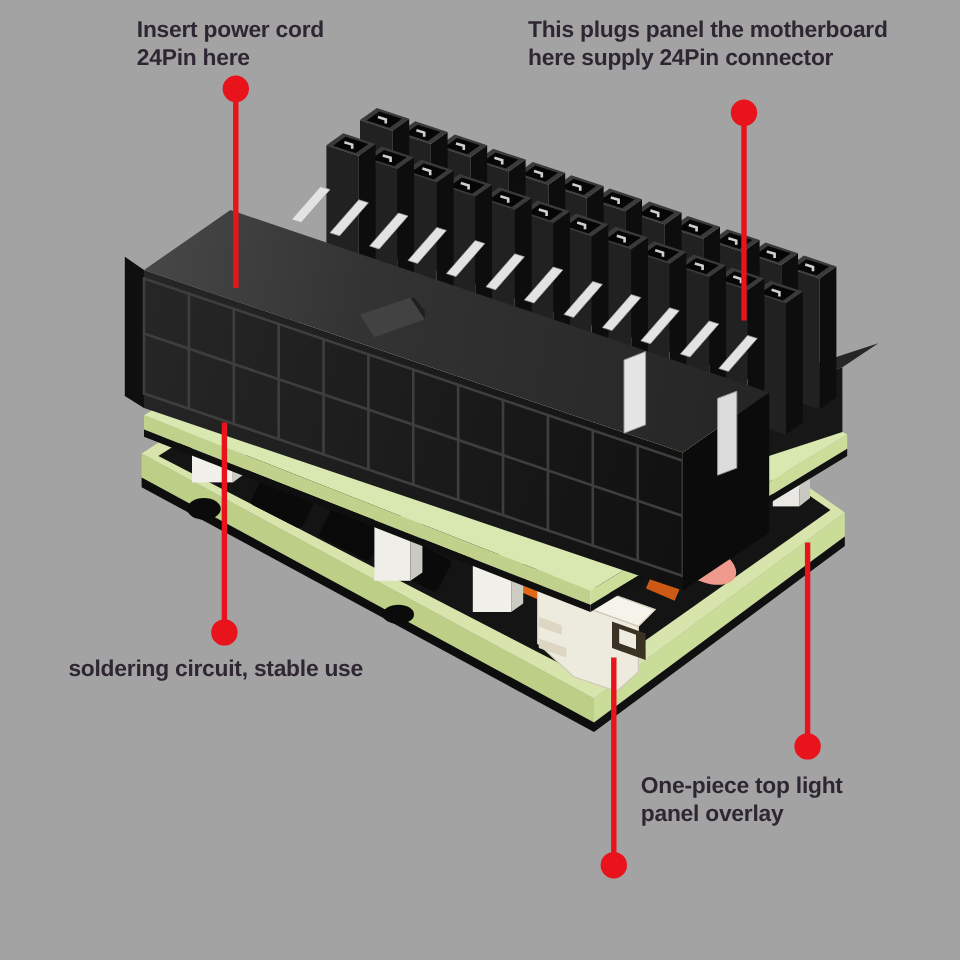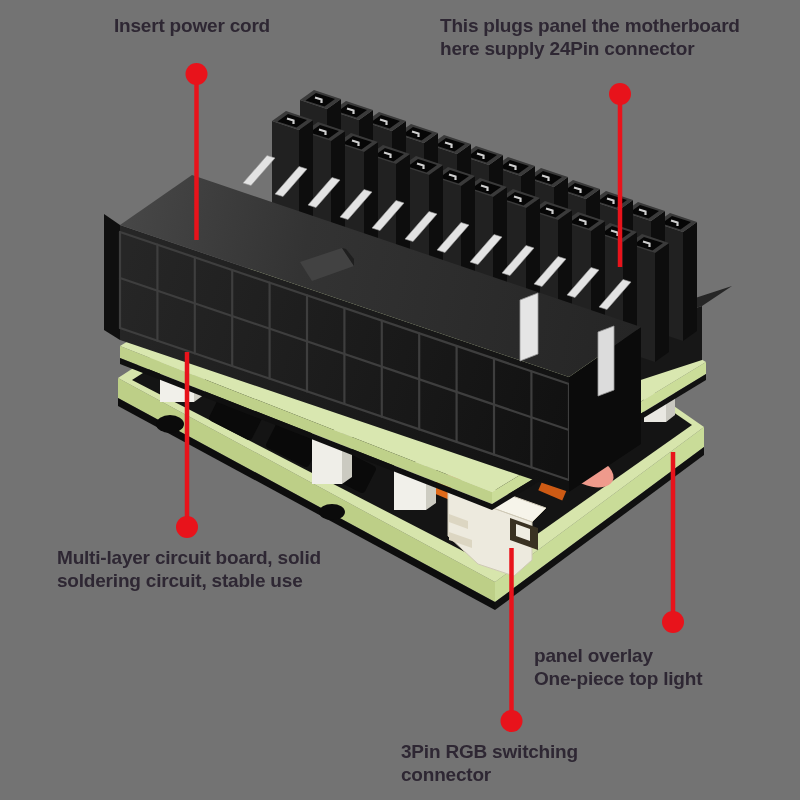--- a/index.html
+++ b/index.html
@@ -1,16 +1,16 @@
 <!DOCTYPE html>
 <html><head>
 <meta charset="utf-8">
 <style>
   html,body{margin:0;padding:0;background:#fff;}
-  .canvas{position:relative;width:800px;height:800px;background:#737373;overflow:hidden;
+  .canvas{position:relative;width:800px;height:800px;background:#a3a3a3;overflow:hidden;
           font-family:"Liberation Sans",sans-serif;}
   .canvas svg{position:absolute;left:0;top:0;}
   .lbl{position:absolute;font-weight:700;font-size:19px;line-height:1.22;
        color:#2e2733;letter-spacing:-0.2px;white-space:nowrap;}
   .ln{display:block;}
   .cl{stroke:#e8131b;stroke-width:4.5;}
   .cd{fill:#e8131b;}
   .gridline{stroke:#3e3e3e;stroke-width:2.2;stroke-linecap:round;fill:none;}
 </style>
 </head>
@@ -180,31 +180,27 @@
     <circle class="cd" cx="187" cy="527" r="11" fill="#e8131b"></circle>
     <line class="cl" x1="673" y1="452" x2="673" y2="622" stroke="#e8131b"></line>
     <circle class="cd" cx="673" cy="622" r="11" fill="#e8131b"></circle>
     <line class="cl" x1="511.5" y1="548" x2="511.5" y2="721" stroke="#e8131b"></line>
     <circle class="cd" cx="511.5" cy="721" r="11" fill="#e8131b"></circle>
   </g>
 </svg>
 
 <div class="lbl" style="left:114px;top:14px">
   <span class="ln">Insert power cord</span>
+  <span class="ln">24Pin here</span>
 </div>
 <div class="lbl" style="left:440px;top:14px">
   <span class="ln">This plugs panel the motherboard</span>
   <span class="ln">here supply 24Pin connector</span>
 </div>
 <div class="lbl" style="left:57px;top:546px">
-  <span class="ln">Multi-layer circuit board, solid</span>
   <span class="ln">soldering circuit, stable use</span>
 </div>
 <div class="lbl" style="left:534px;top:644px">
+  <span class="ln">One-piece top light</span>
   <span class="ln">panel overlay</span>
-  <span class="ln">One-piece top light</span>
-</div>
-<div class="lbl" style="left:401px;top:740px">
-  <span class="ln">3Pin RGB switching</span>
-  <span class="ln">connector</span>
 </div>
 
 </div>
 
 </body></html>

